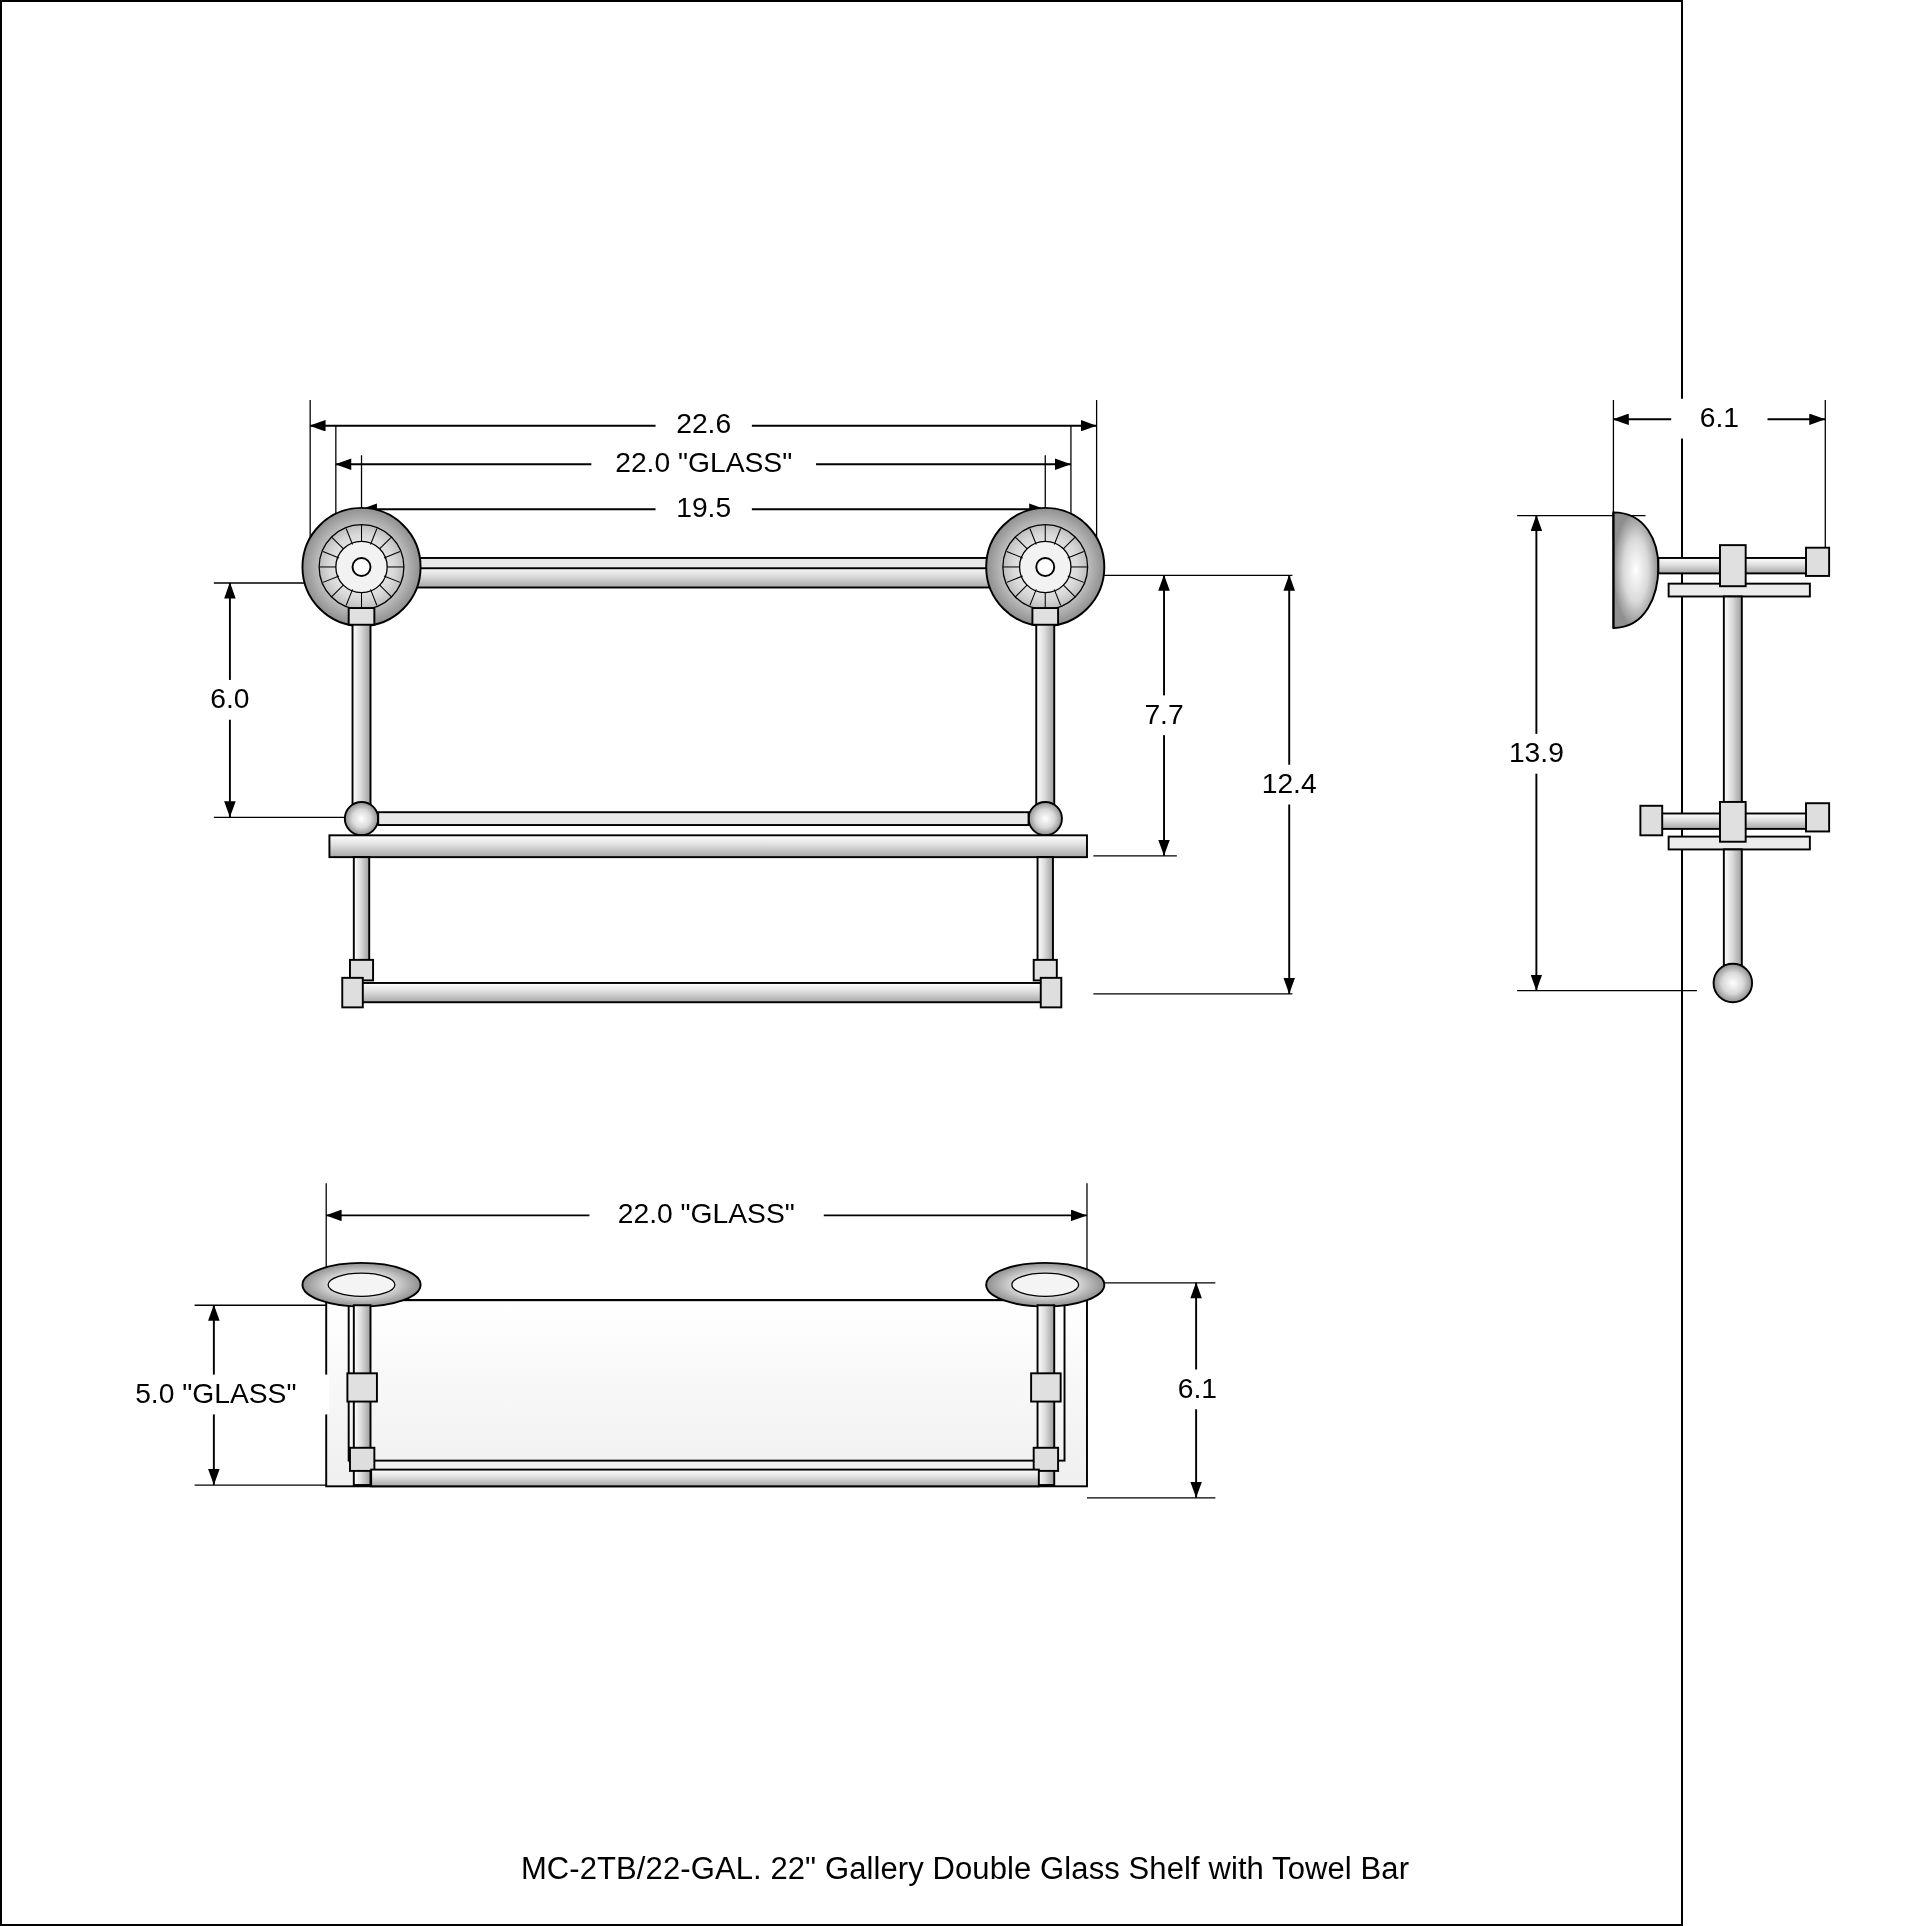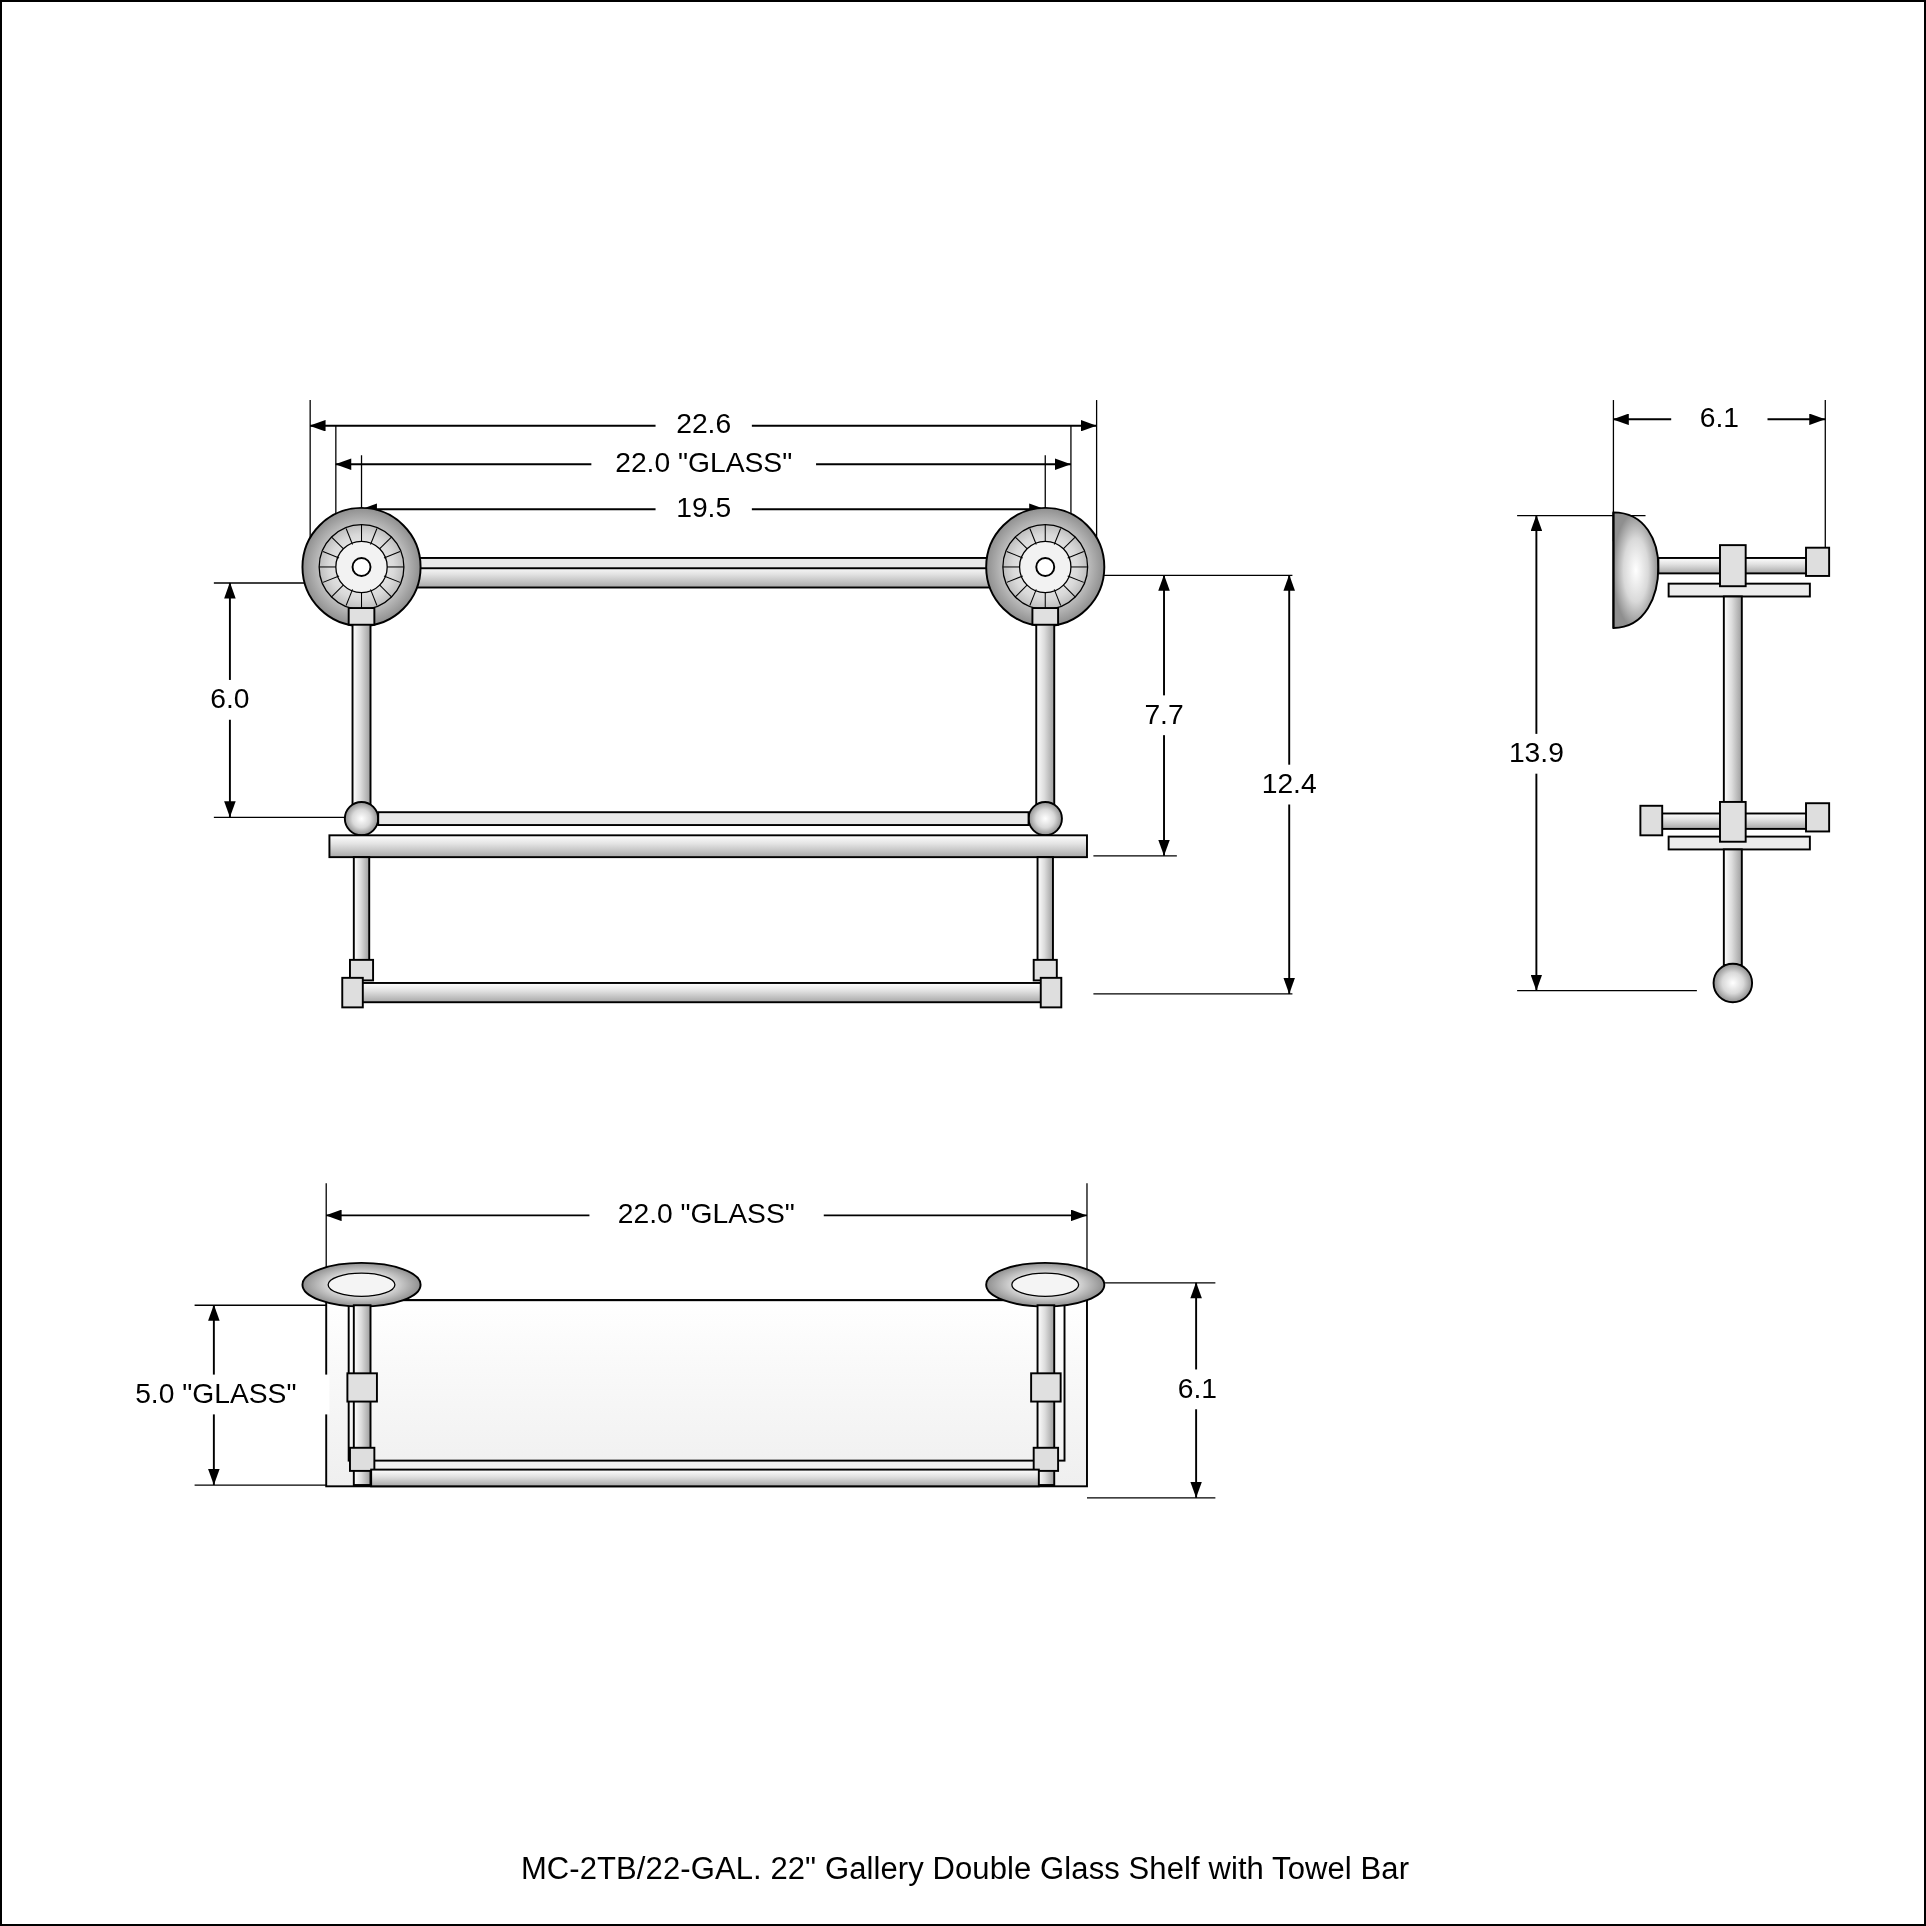--- a/index.html
+++ b/index.html
@@ -10,21 +10,21 @@
   body {
     width: 1926px;
     height: 1926px;
     font-family: "Liberation Sans", sans-serif;
     color: #000000;
     overflow: hidden;
   }
   #sheet {
     position: absolute;
     left: 0; top: 0;
-    width: 1926px;
+    width: 1683px;
     height: 1926px;
     box-sizing: border-box;
     border: 2.6px solid #000000;
     background: #ffffff;
   }
   .svg-wrap {
     position: absolute;
     left: 0; top: 0;
     width: 1926px;
     height: 1926px;

